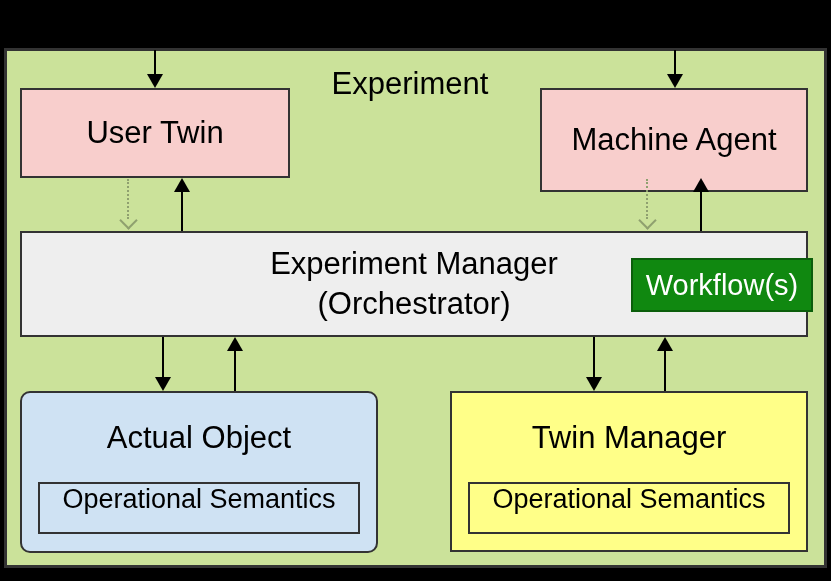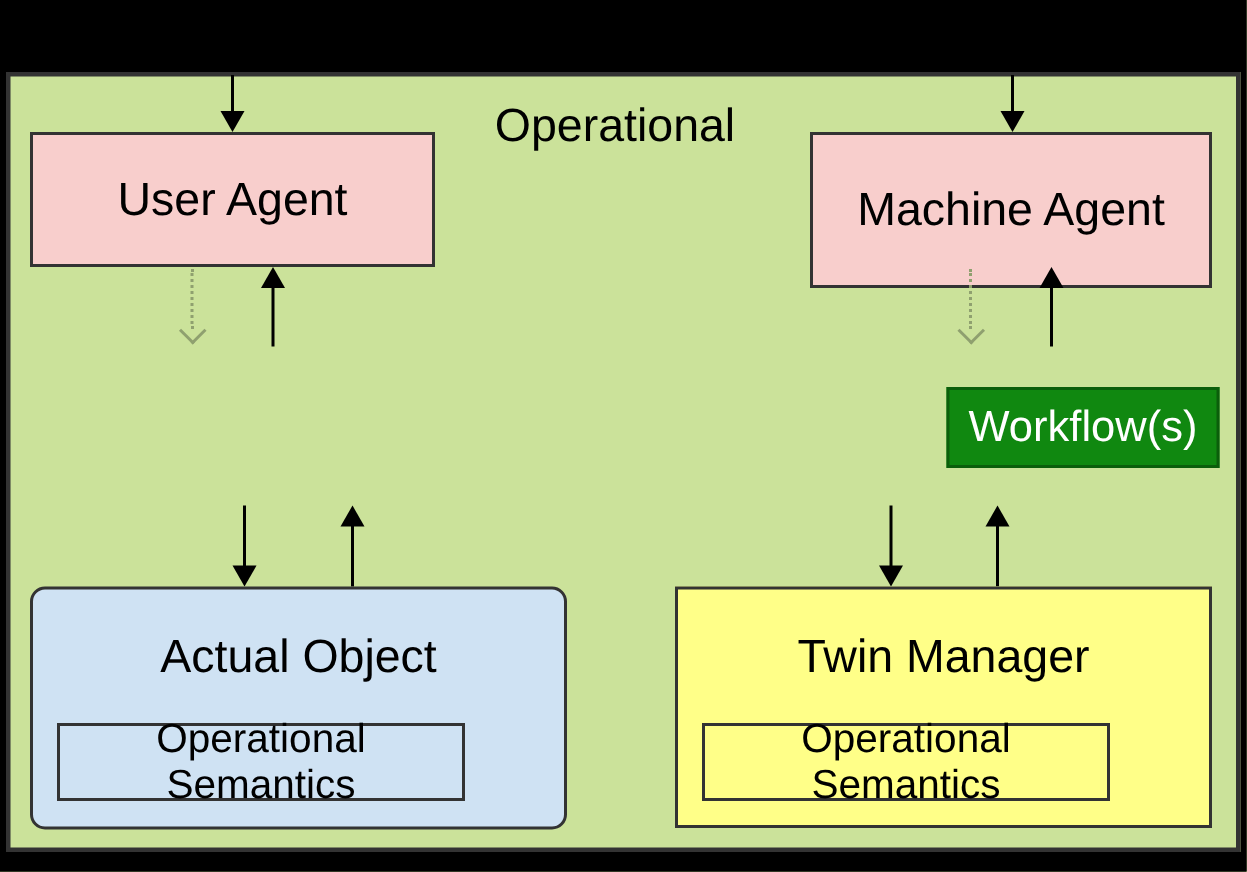--- a/index.html
+++ b/index.html
@@ -49,25 +49,25 @@
   .actual-object { left: 20px;  top: 391px; width: 358px; height: 162px; background: #cfe2f3; border-radius: 10px; }
   .twin-object   { left: 450px; top: 391px; width: 358px; height: 161px; background: #ffff88; }
   .obj { display: block; }
   .obj-label {
     position: absolute; left: 0; right: 0; top: 0; height: 89px;
     display: flex; align-items: center; justify-content: center;
     font-size: 31px;
   }
   .subnode {
     position: absolute; left: 16px; top: 89px;
-    width: 272px; height: 52px;
+    width: 322px; height: 52px;
     box-sizing: border-box;
     border: 2px solid #333;
     background: inherit;
-    display: flex; align-items: center; justify-content: center;
+    display: flex; justify-content: center;
     font-size: 27px;
   }
   
   .arr { position: absolute; width: 16px; }
   .arr .line {
     position: absolute; left: 7px; width: 2px;
     background: #000; top: 0; bottom: 0;
   }
   .arr.down .line { bottom: 12px; }
   .arr.down .head {
@@ -109,33 +109,33 @@
   .a-mgr-twin     { left: 586px; top: 337px; height: 54px; }
   .a-twin-mgr     { left: 657px; top: 337px; height: 54px; }
 </style>
 </head>
 <body>
 
 <div class="canvas">
 
   <div class="frame"></div>
 
-  <div class="title">Operational</div>
+  <div class="title">Experiment</div>
 
   <div class="arr down a-top-user">
     <div class="line"></div>
     <div class="head"></div>
   </div>
   <div class="arr down a-top-machine">
     <div class="line"></div>
     <div class="head"></div>
   </div>
 
   <div class="node user-agent">
-    <span>User Agent</span>
+    <span>User Twin</span>
   </div>
   <div class="node machine-agent">
     <span>Machine Agent</span>
   </div>
 
   <div class="arr dotted a-user-mgr">
     <div class="line"></div>
     <div class="chev"></div>
   </div>
   <div class="arr up a-mgr-user">
@@ -144,20 +144,26 @@
   </div>
   <div class="arr dotted a-machine-mgr">
     <div class="line"></div>
     <div class="chev"></div>
   </div>
   <div class="arr up a-mgr-machine">
     <div class="line"></div>
     <div class="head"></div>
   </div>
 
+  <div class="node manager">
+    <div class="manager-text">
+      <div>Experiment Manager</div>
+      <div>(Orchestrator)</div>
+    </div>
+  </div>
   <div class="workflow">
     <span>Workflow(s)</span>
   </div>
 
   <div class="arr down a-mgr-actual">
     <div class="line"></div>
     <div class="head"></div>
   </div>
   <div class="arr up a-actual-mgr">
     <div class="line"></div>

